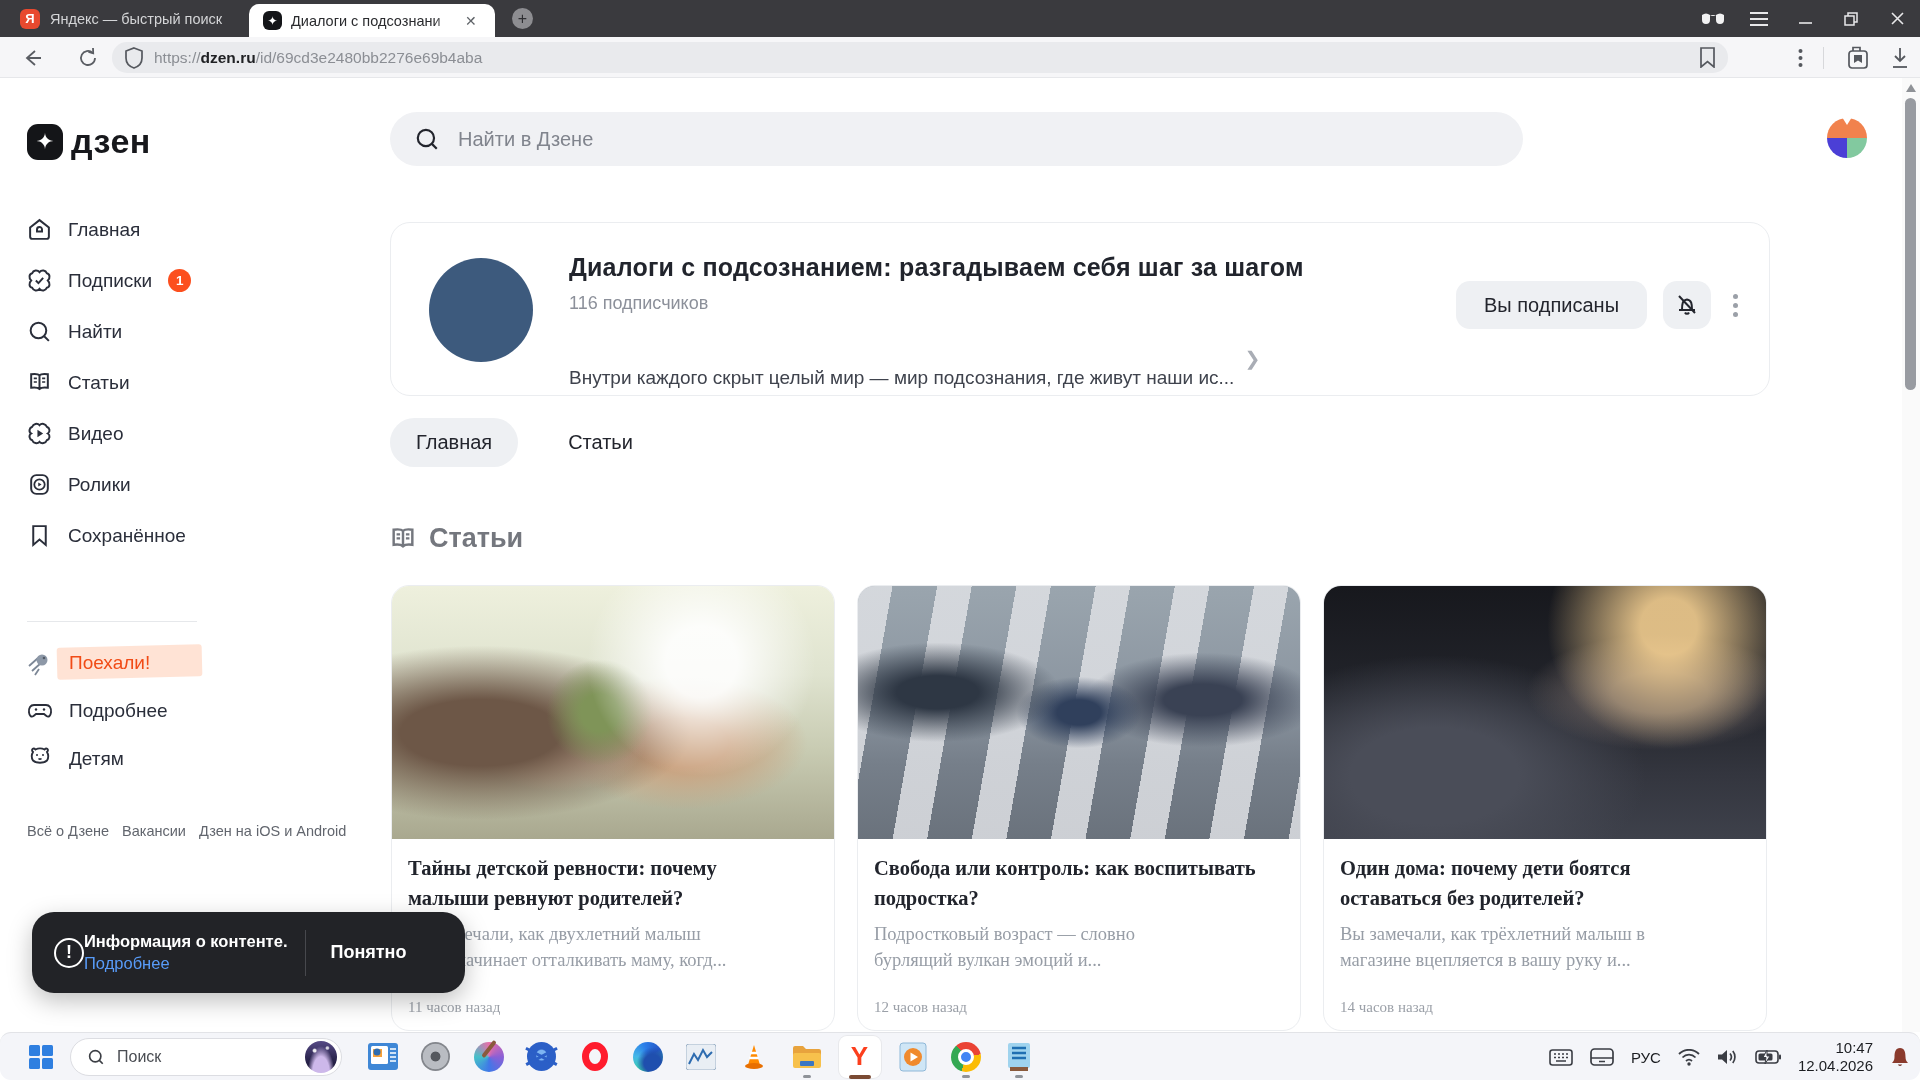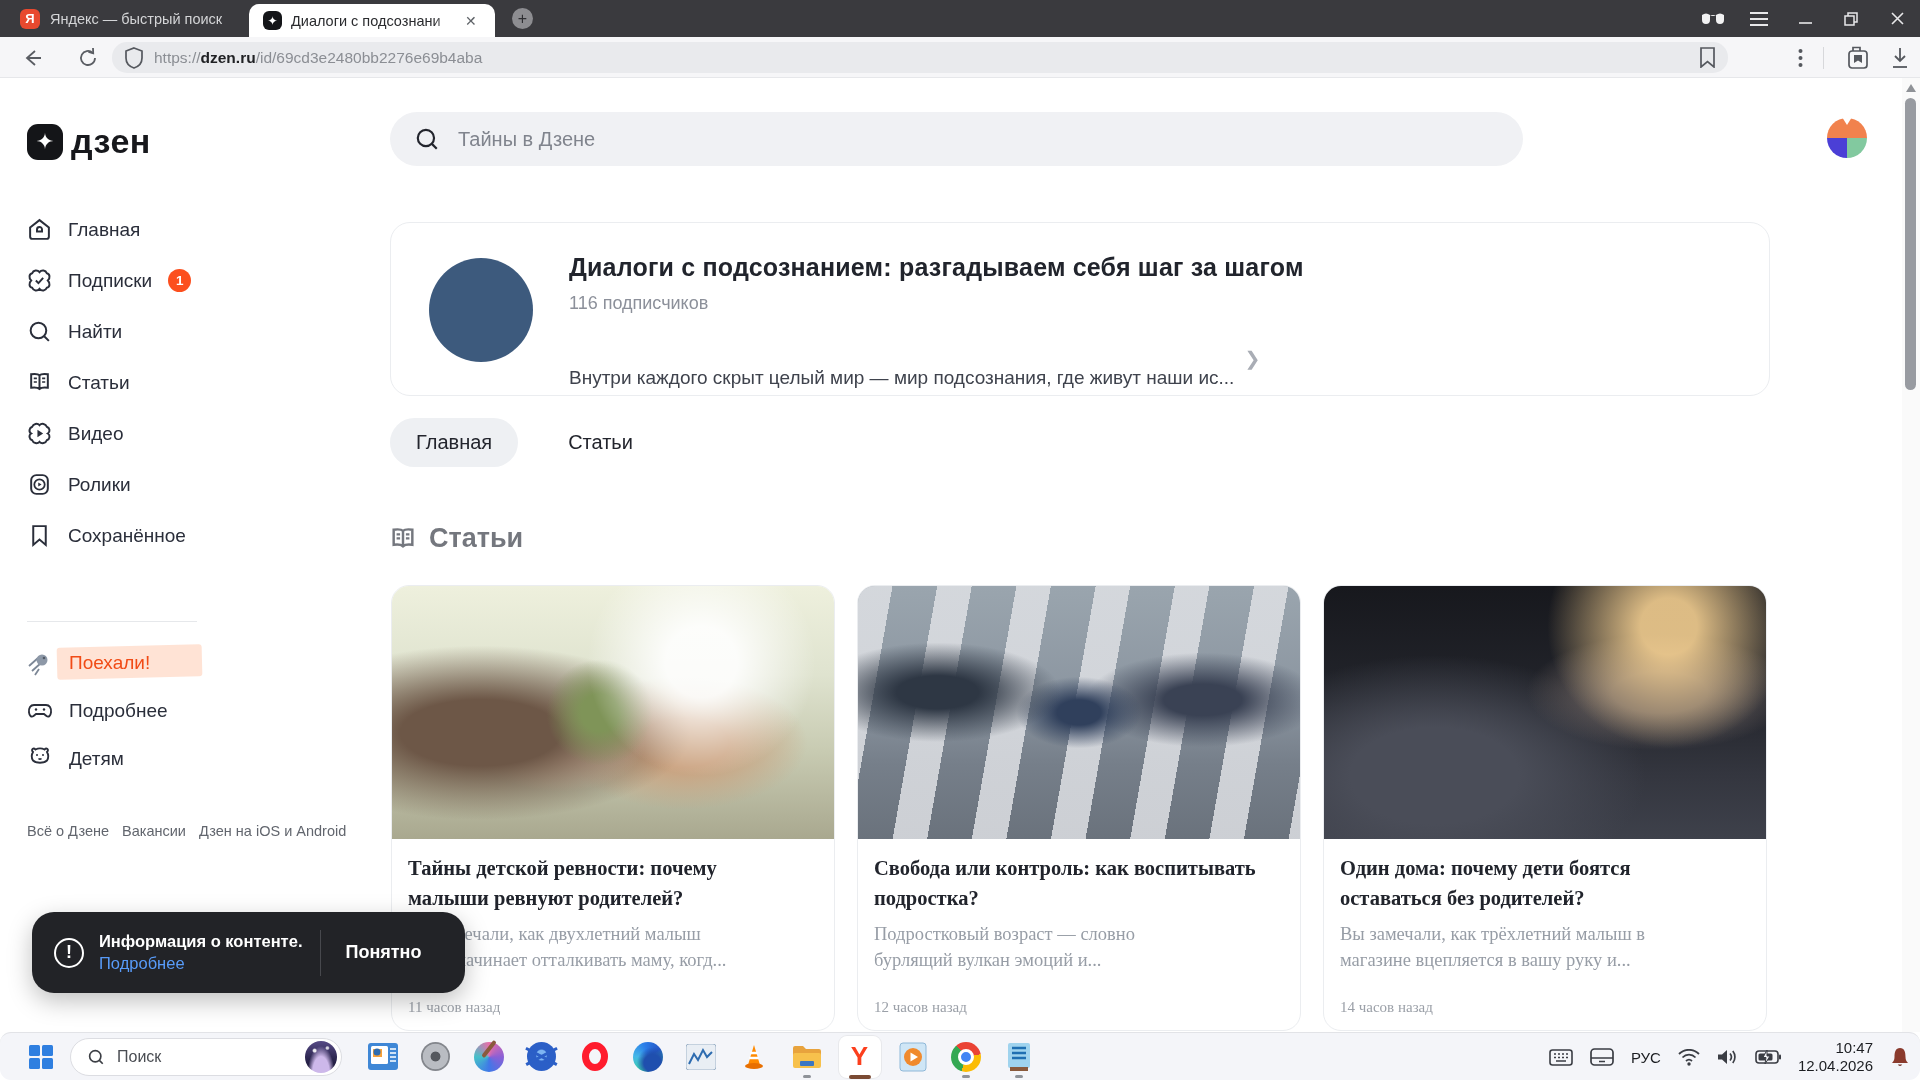--- a/index.html
+++ b/index.html
@@ -113,21 +113,21 @@
   .card-time { position:absolute; left:16px; bottom:14px; font-size:15px; color:#9ba0a8; }
 
   
   .scrollbar { position:absolute; left:1902px; top:0; width:18px; height:954px; background:#fafafa; }
   .sb-arrow { position:absolute; left:4px; top:6px; width:0; height:0; border-left:5px solid transparent; border-right:5px solid transparent; border-bottom:8px solid #8f9297; }
   .sb-thumb { position:absolute; left:3px; top:20px; width:11px; height:292px; border-radius:6px; background:#989ba1; }
 
   
   .toast { position:absolute; left:32px; top:912px; width:433px; height:81px; background:#222327; border-radius:22px; display:flex; align-items:center; z-index:40; box-shadow:0 8px 24px rgba(0,0,0,.25); }
   .toast-ic { width:30px; height:30px; border-radius:50%; border:2.5px solid #fff; color:#fff; font-weight:bold; font-size:18px; display:flex; align-items:center; justify-content:center; margin-left:22px; flex:0 0 auto; }
-  .toast-texts { margin-left:15px; }
+  .toast-texts { }
   .toast-title { color:#fff; font-size:16.5px; font-weight:bold; }
   .toast-link { color:#589bf8; font-size:16.5px; margin-top:3px; cursor:pointer; }
   .toast-div { width:1px; height:46px; background:#47484d; margin-left:18px; }
   .toast-btn { background:none; border:none; color:#fff; font-size:18px; font-weight:bold; font-family:inherit; padding:0 24px; }
 
   
   .taskbar { position:absolute; left:0; top:1032px; width:1920px; height:48px; background:#f4f5f9; border-top:1px solid #e2e3e7; display:flex; align-items:center;border-radius:11px; }
   .tb-start { margin-left:24px; width:34px; height:34px; display:flex; align-items:center; justify-content:center; border-radius:6px; }
   .win-logo { width:24px; height:24px; display:grid; grid-template-columns:11px 11px; grid-template-rows:11px 11px; gap:2px; }
   .win-logo i { background:#2f7fe0; border-radius:1.5px; }
@@ -343,35 +343,50 @@
       <a href="#">Всё о Дзене</a>
       <a href="#">Вакансии</a>
       <a href="#">Дзен на iOS и Android</a>
     </div>
 
     <div class="search-bar">
       <svg width="26" height="26" viewBox="0 0 24 24">
           <circle cx="11" cy="11" r="7.5" fill="none" stroke="#23252d" stroke-width="2"></circle>
           <path d="M16.5 16.5 L21 21" stroke="#23252d" stroke-width="2"></path>
         </svg>
-      <span class="ph">Тайны в Дзене</span>
+      <span class="ph">Найти в Дзене</span>
     </div>
 
     <div class="profile-avatar"></div>
 
     <div class="channel-card">
       <div class="ch-avatar"></div>
       <div class="ch-info">
         <div class="ch-title">Диалоги с подсознанием: разгадываем себя шаг за шагом</div>
         <div class="ch-subs">116 подписчиков</div>
         <div class="ch-desc-row">
           <span class="ch-desc">Внутри каждого скрыт целый мир — мир подсознания, где живут наши ис...</span>
           <span class="ch-chevron">❯</span>
         </div>
       </div>
+      <div class="ch-actions">
+        <button class="btn-subscribed">Вы подписаны</button>
+        <button class="btn-bell">
+          <svg width="26" height="26" viewBox="0 0 26 26">
+              <path d="M8 18 C8 12 8.5 8 13 7.5 C17.5 8 18 12 18 18 M5 18 H21" fill="none" stroke="#23252d" stroke-width="2"></path>
+              <path d="M11 20.5 a2.2 2.2 0 0 0 4 0" fill="none" stroke="#23252d" stroke-width="2"></path>
+              <path d="M5 4 L21 21" stroke="#23252d" stroke-width="2"></path>
+            </svg>
+        </button>
+        <div class="ch-kebab">
+            <i></i>
+            <i></i>
+            <i></i>
+          </div>
+      </div>
     </div>
 
     <div class="content-tabs">
       <div class="ctab active">Главная</div>
       <div class="ctab">Статьи</div>
     </div>
 
     <div class="section-head">
       <svg width="28" height="28" viewBox="0 0 24 24">
           <path d="M12 5 C10.5 3.5 8 3.5 4 4 V17 C8 16.5 10.5 16.8 12 18.2 C13.5 16.8 16 16.5 20 17 V4 C16 3.5 13.5 3.5 12 5 Z M12 5 V18" fill="none" stroke="#74777e" stroke-width="2.1"></path>

